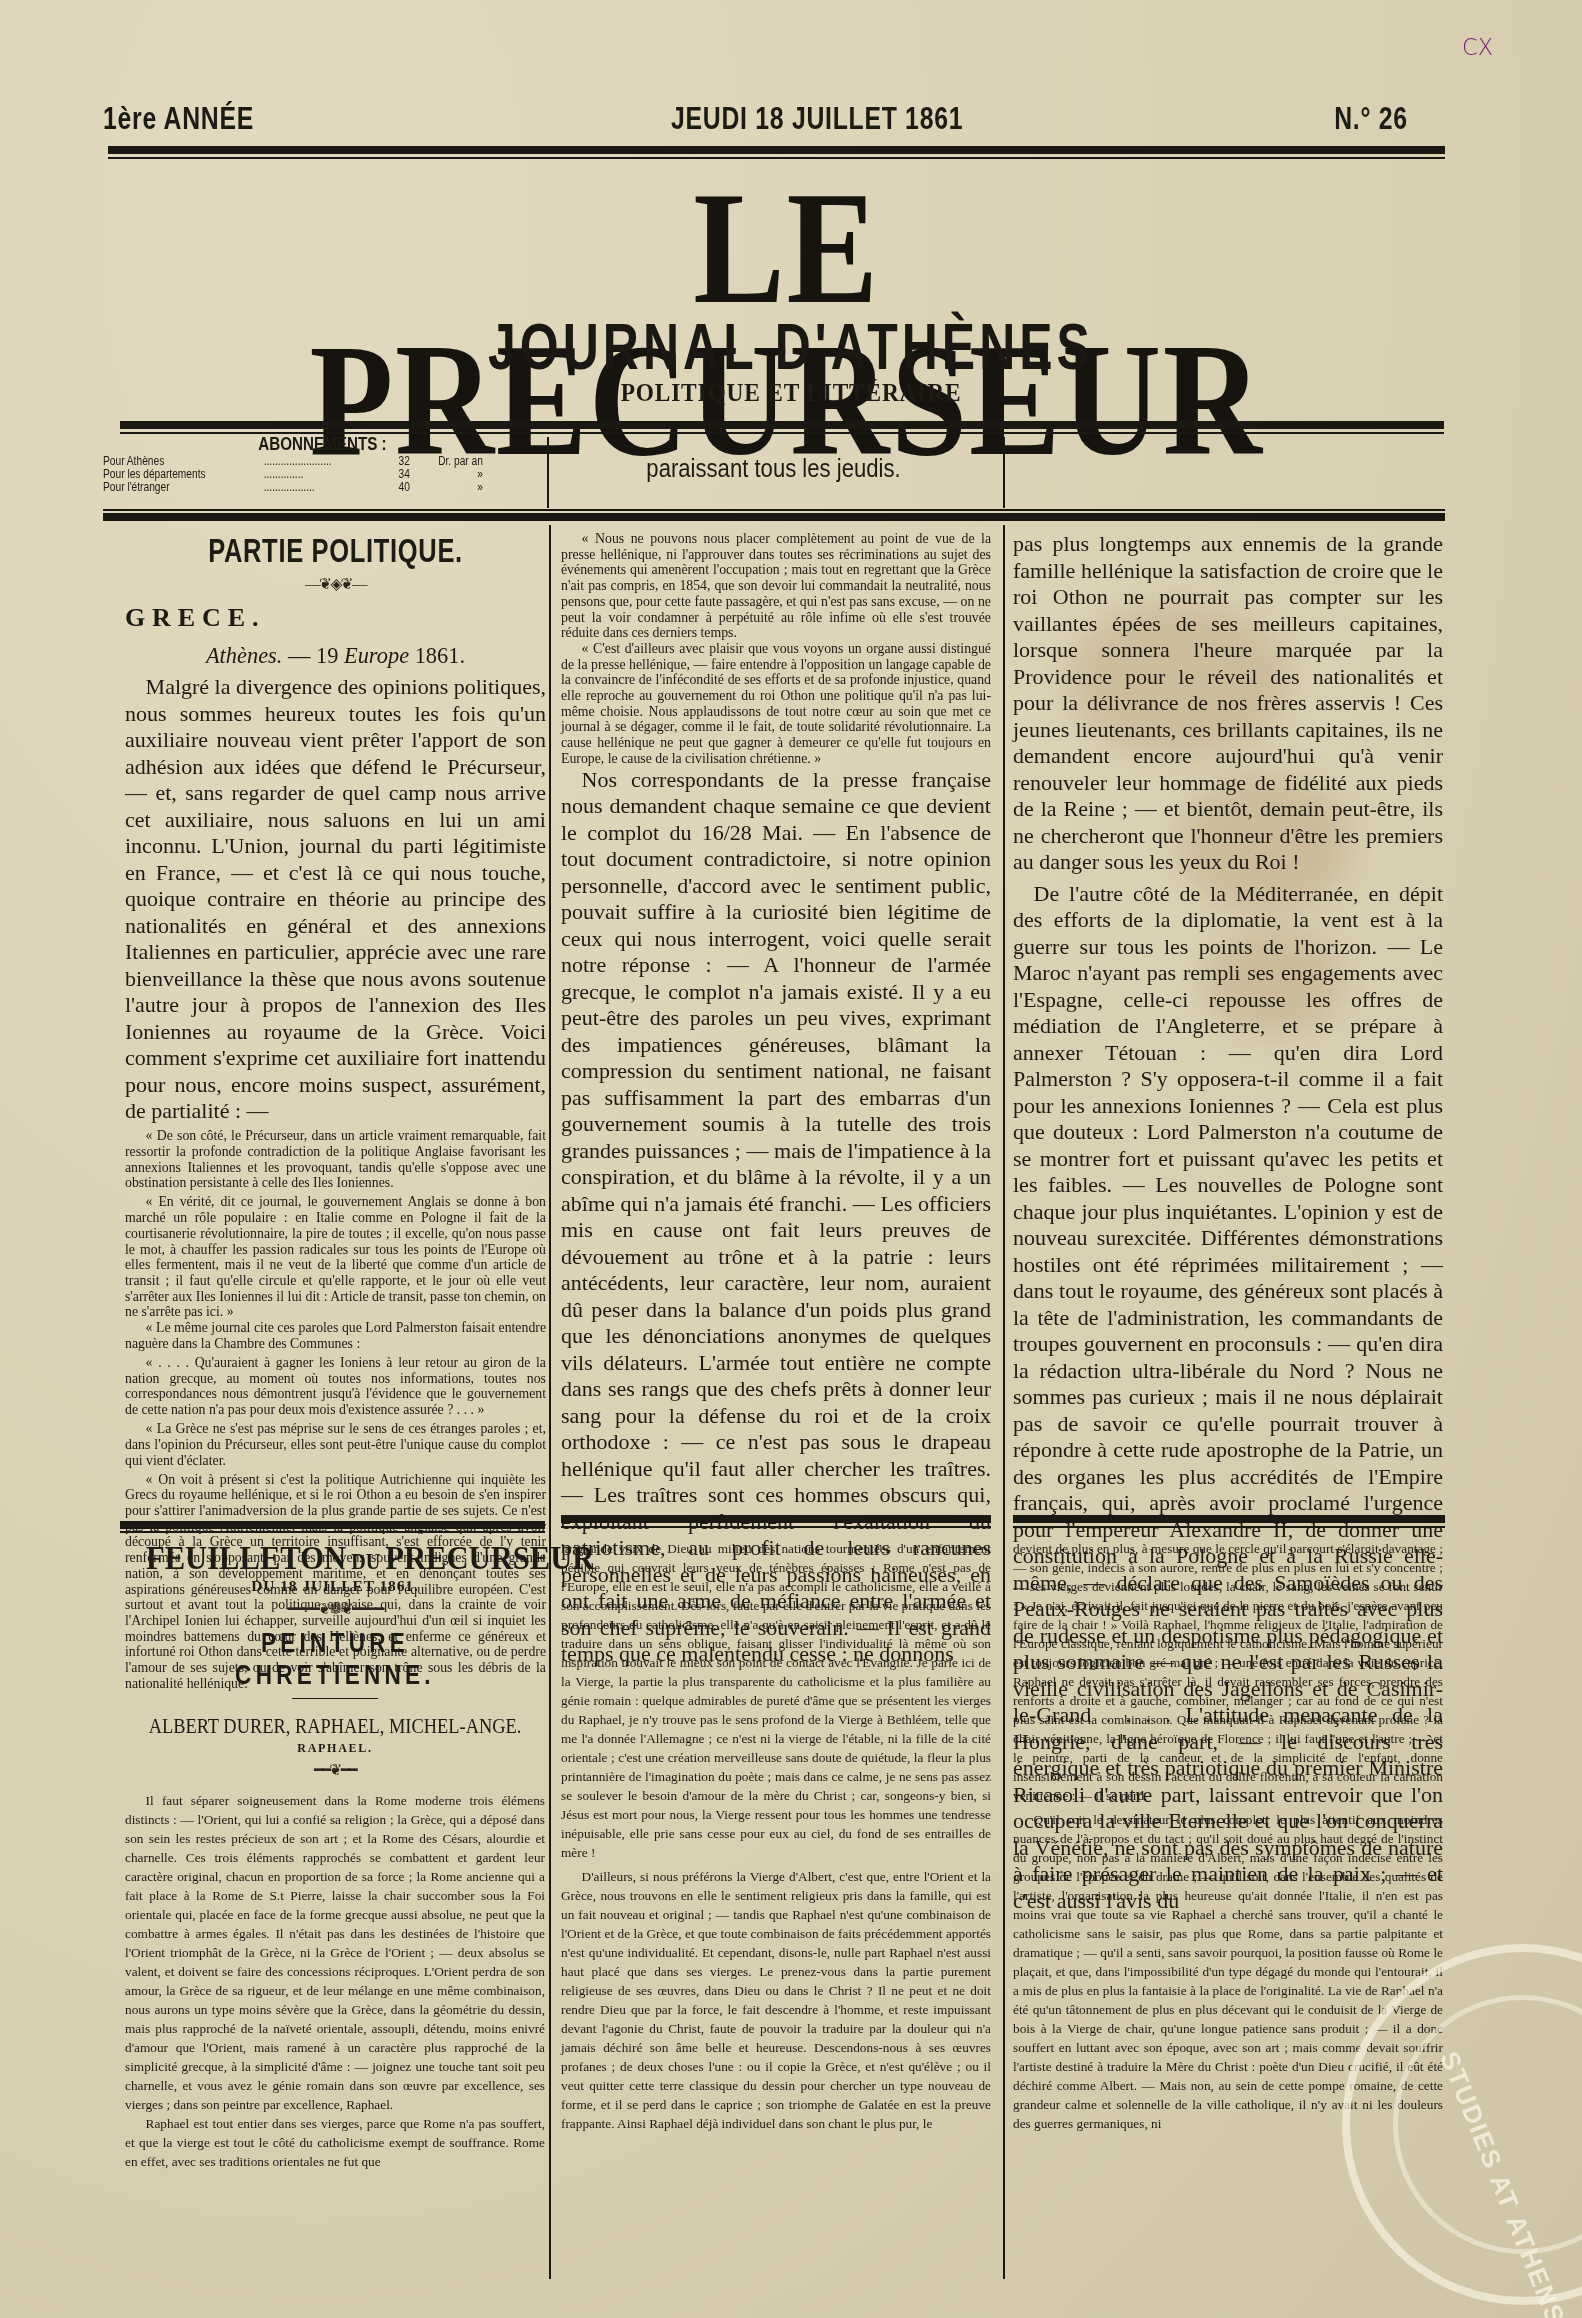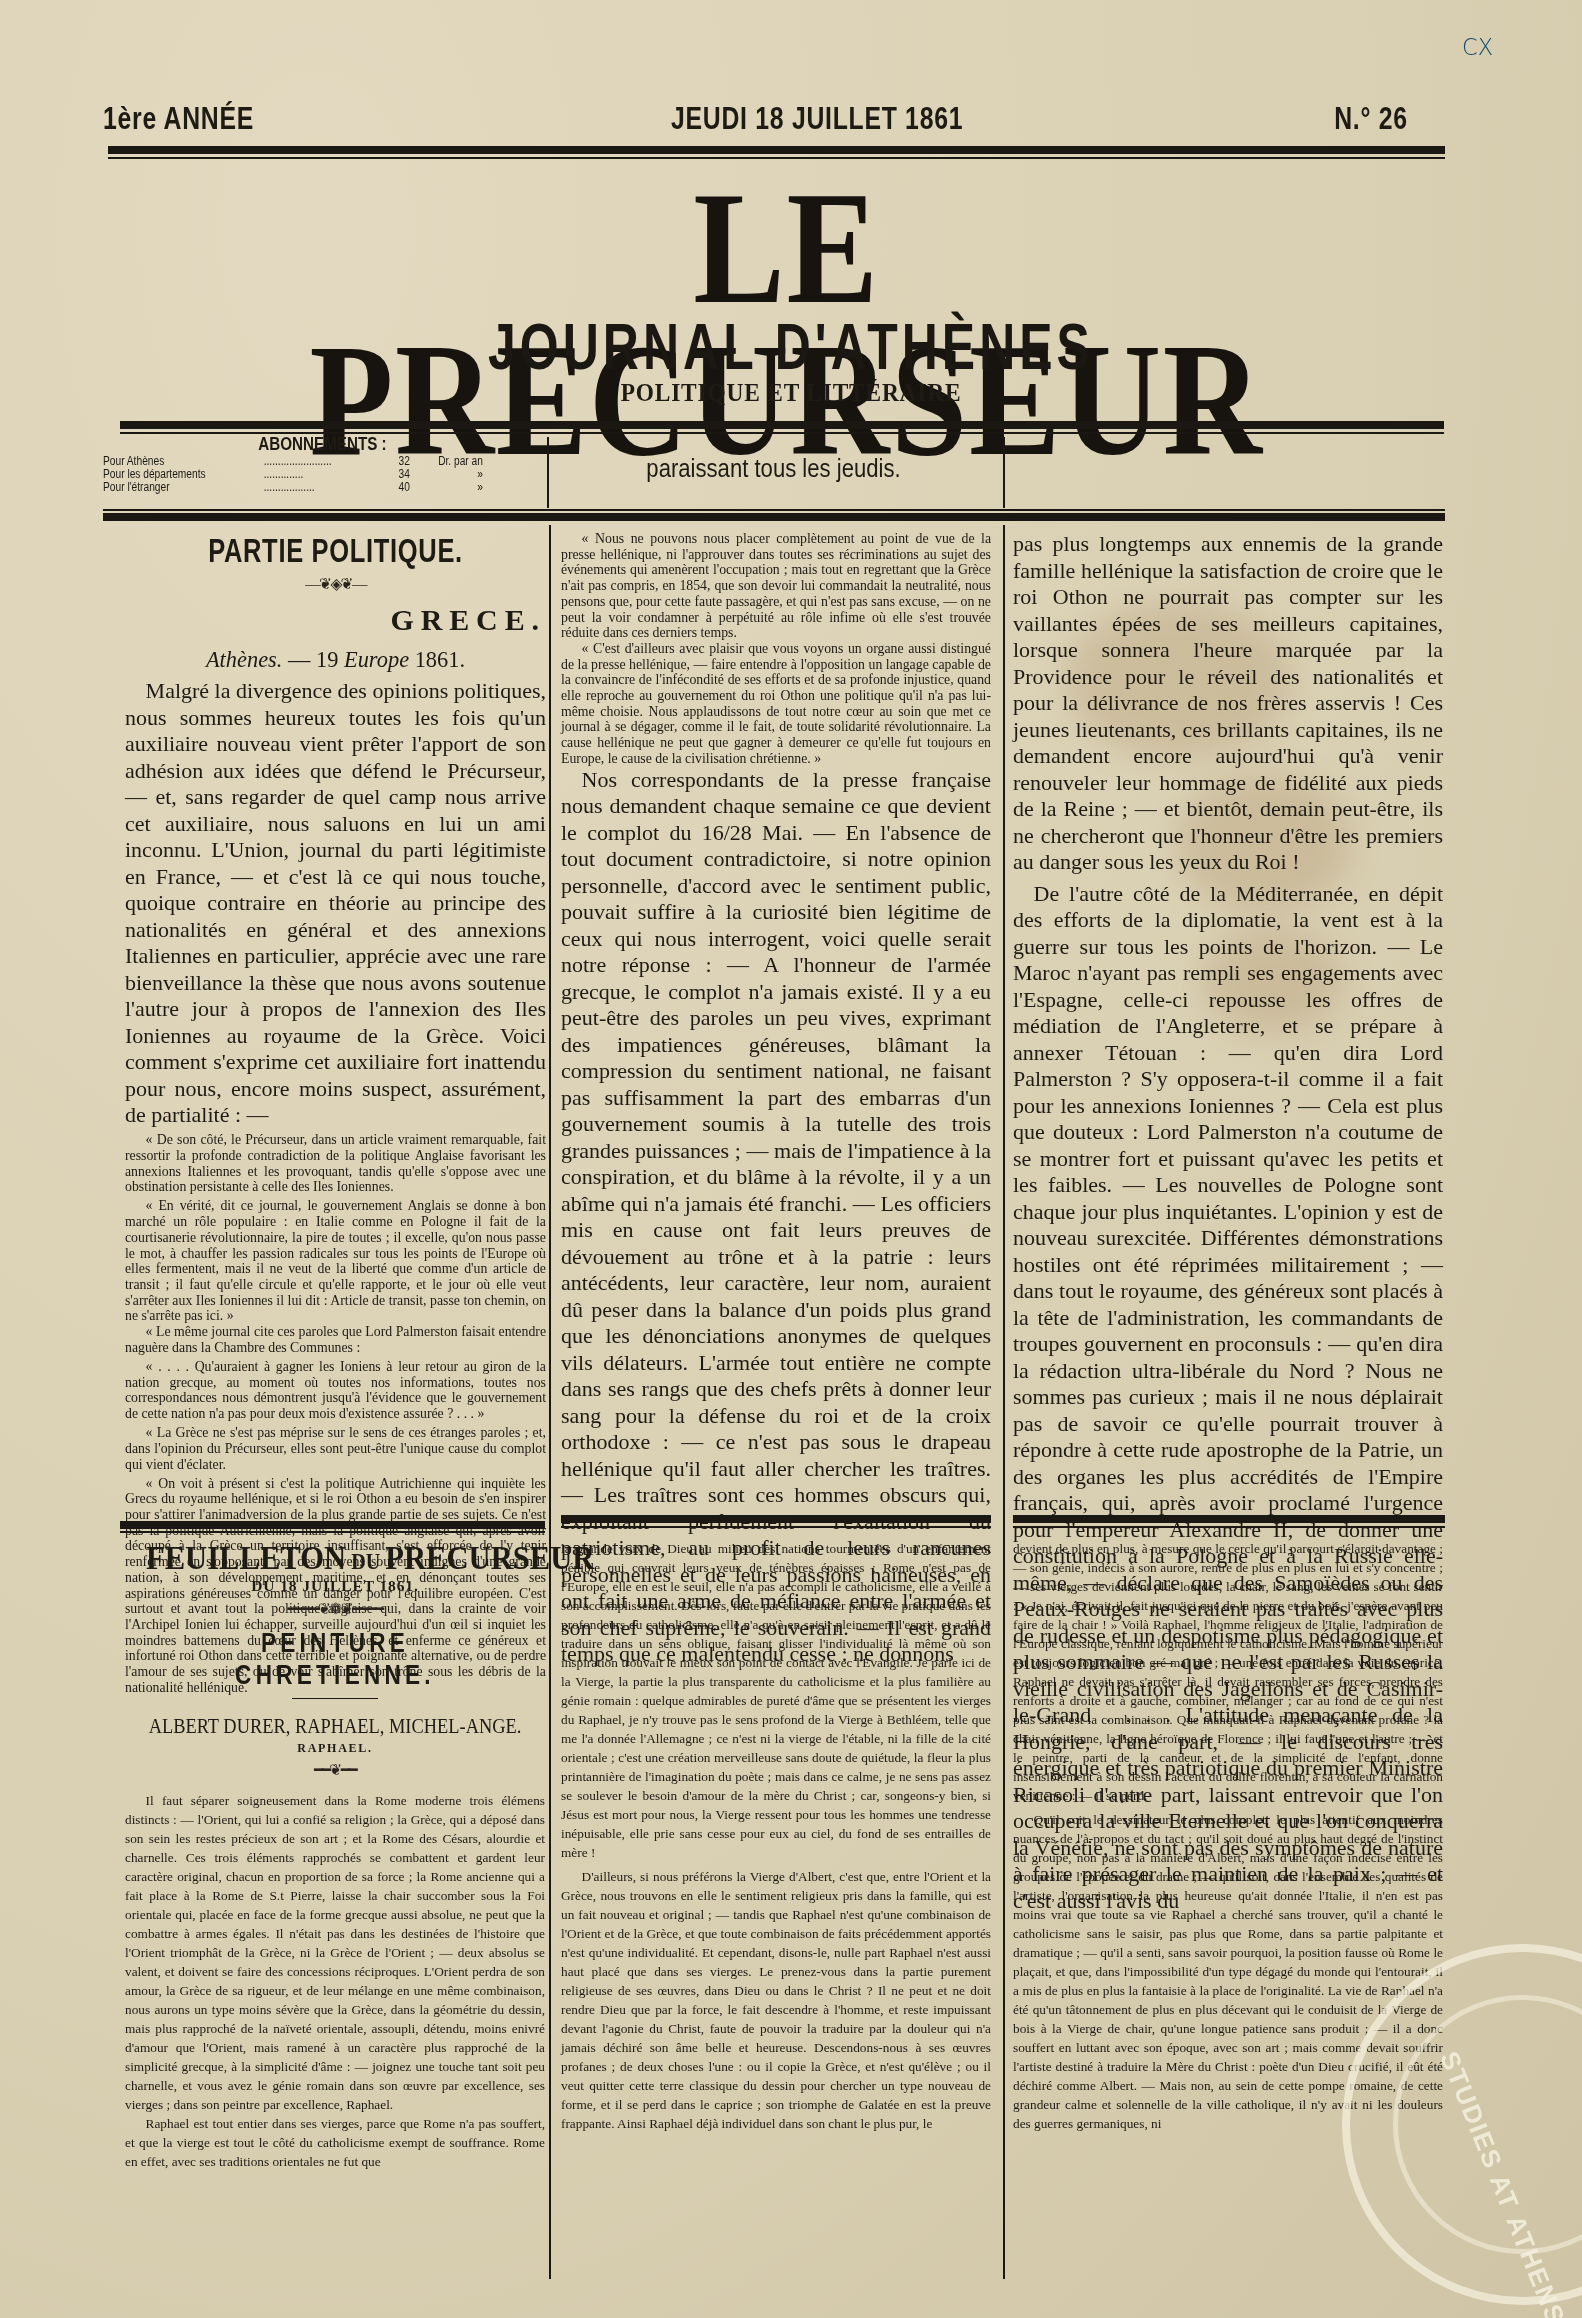--- a/index.html
+++ b/index.html
@@ -5,21 +5,21 @@
   html, body { margin: 0; padding: 0; }
   body {
     width: 1582px; height: 2319px; overflow: hidden;
     background: #ddd3b8;
     background-image: radial-gradient(ellipse at 20% 10%, #e2d9c0 0%, #d9cfb2 60%, #cfc4a6 100%);
     font-family: "Liberation Serif", "DejaVu Serif", serif;
     color: #1e1a14;
     position: relative;
   }
   .page { position: absolute; left: 0; top: 0; width: 1582px; height: 2319px; }
-  .pencil { position: absolute; left: 1462px; top: 34px; font-family: "DejaVu Sans", sans-serif; font-size: 22.4px; color: #0c4a6e; font-weight: 300; }
+  .pencil { position: absolute; left: 1462px; top: 34px; font-family: "DejaVu Sans", sans-serif; font-size: 22.4px; color: #701a75; font-weight: 300; }
 
   .topline { position: absolute; left: 103px; top: 101px; width: 1342px; height: 34px;
     font-family: "Liberation Sans", sans-serif; font-weight: bold; font-size: 31px; letter-spacing: 0.9px; transform: scaleX(0.8); transform-origin: left top; }
   .topline span { position: absolute; top: 0; white-space: nowrap; }
   .topline .year { left: 0; }
   .topline .date { left: 710px; }
   .topline .num { left: 1539px; }
 
   .rule-thick { position: absolute; height: 7.7px; background: #1b1712; }
   .rule-thin { position: absolute; height: 1.7px; background: #1b1712; }
@@ -50,21 +50,21 @@
 
   .col { position: absolute; text-align: justify; hyphens: manual; }
   .col p { margin: 0; }
   .col .indent { text-indent: 20.6px; }
   .big { font-size: 22px; line-height: 26.5px; }
   .small { font-size: 13.8px; line-height: 15.7px; }
   .feuil { font-size: 13.3px; line-height: 19px; }
 
   .section-title { text-align: center; font-family: "Liberation Sans", sans-serif; font-weight: bold; font-size: 34px; transform: scaleX(0.75); letter-spacing: 0.9px; margin: 0; }
   .ornament { text-align: center; font-size: 15.5px; letter-spacing: -1.7px; color: #2a241c; margin: 5.2px 0; }
-  .grece { text-align: right; font-weight: bold; font-size: 30px; letter-spacing: 6.9px; margin: 10px 0; }
+  .grece { text-align: left; font-weight: bold; font-size: 26px; letter-spacing: 6.9px; margin: 10px 0; }
   .dateline { text-align: center; font-size: 22.4px; margin: 3.4px 0 5.2px; }
   .dateline i { font-style: italic; }
 
   .feuil-title { text-align: center; font-family: "Liberation Serif", serif; font-weight: bold; font-size: 34px; letter-spacing: 0px; transform: scaleX(0.9); white-space: nowrap; margin: 0; }
   .feuil-title .du { font-size: 22.4px; }
   .feuil-date { text-align: center; font-size: 15.5px; font-weight: bold; letter-spacing: 0.9px; margin: 0; }
   .peinture { text-align: center; font-family: "Liberation Sans", sans-serif; font-weight: bold; font-size: 27.5px; letter-spacing: 5.2px; transform: scaleX(0.82); margin: 8.6px 0 3.4px; }
   .shortrule { width: 86px; height: 1.7px; background: #1b1712; margin: 6.9px auto 15.5px; }
   .artists { text-align: center; font-size: 20px; margin: 5.2px 0 1.7px; transform: scaleX(0.92); white-space: nowrap; }
   .raphael { text-align: center; font-size: 12px; font-weight: bold; letter-spacing: 1.7px; margin: 3.4px 0; }

